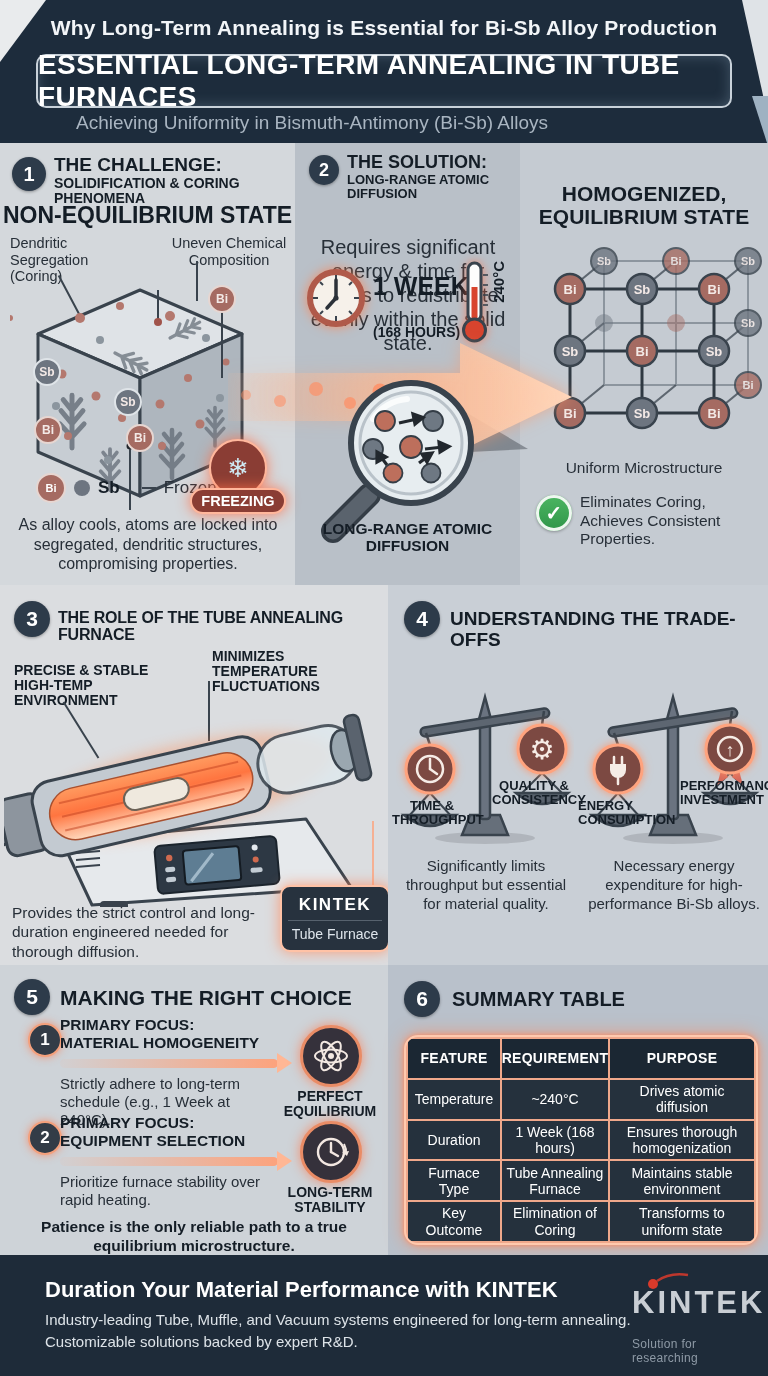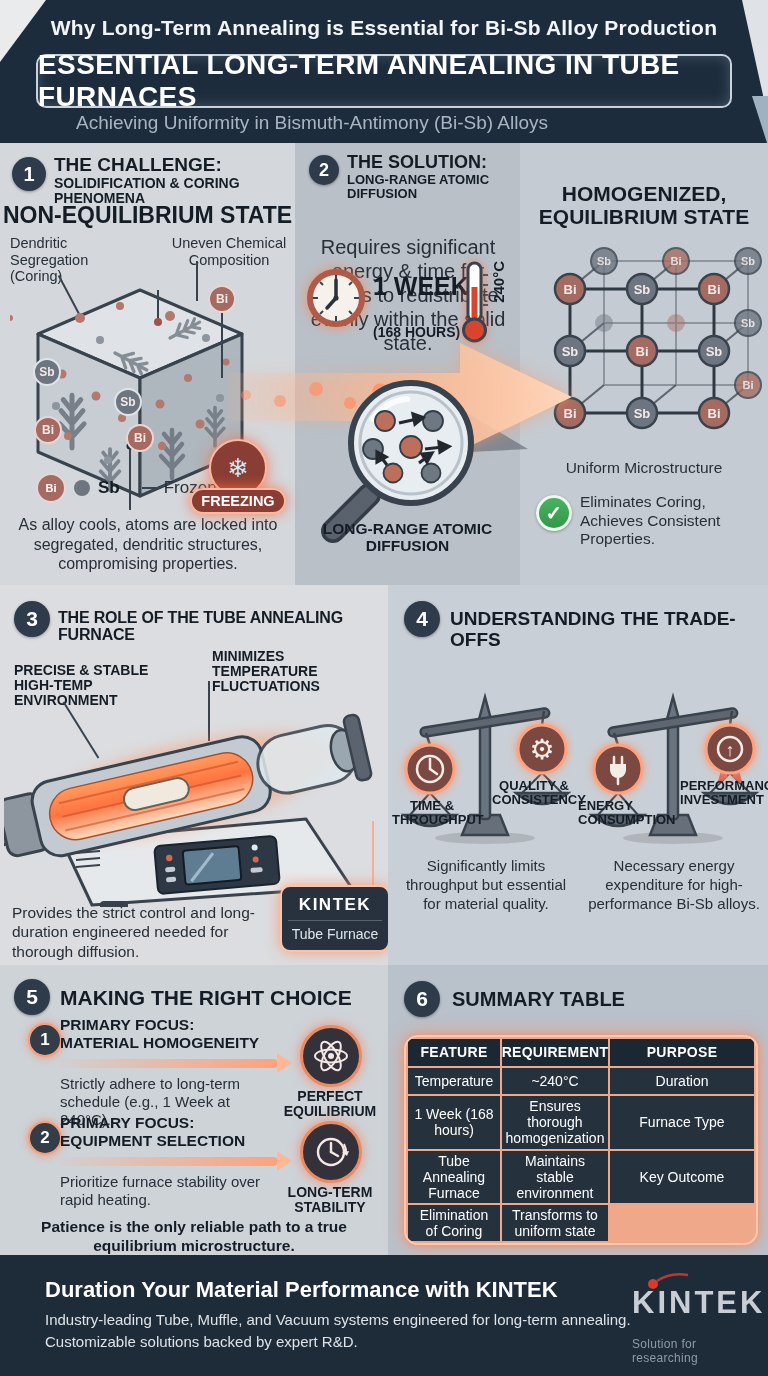--- a/index.html
+++ b/index.html
@@ -530,20 +530,21 @@
       <div class="sec-badge ab" style="left:16px;top:16px;width:36px;height:36px;font-size:21px;">6</div>
       <div class="ab h-title" style="left:64px;top:24px;font-size:20px;">SUMMARY TABLE</div>
 
       <div class="stable">
         <div class="th">FEATURE</div>
         <div class="th">REQUIREMENT</div>
         <div class="th">PURPOSE</div>
 
         <div class="td">Temperature</div>
         <div class="td">~240°C</div>
+        <div class="td">Drives atomic diffusion</div>
 
         <div class="td">Duration</div>
         <div class="td">1 Week (168 hours)</div>
         <div class="td">Ensures thorough homogenization</div>
 
         <div class="td">Furnace Type</div>
         <div class="td">Tube Annealing Furnace</div>
         <div class="td">Maintains stable environment</div>
 
         <div class="td">Key Outcome</div>

